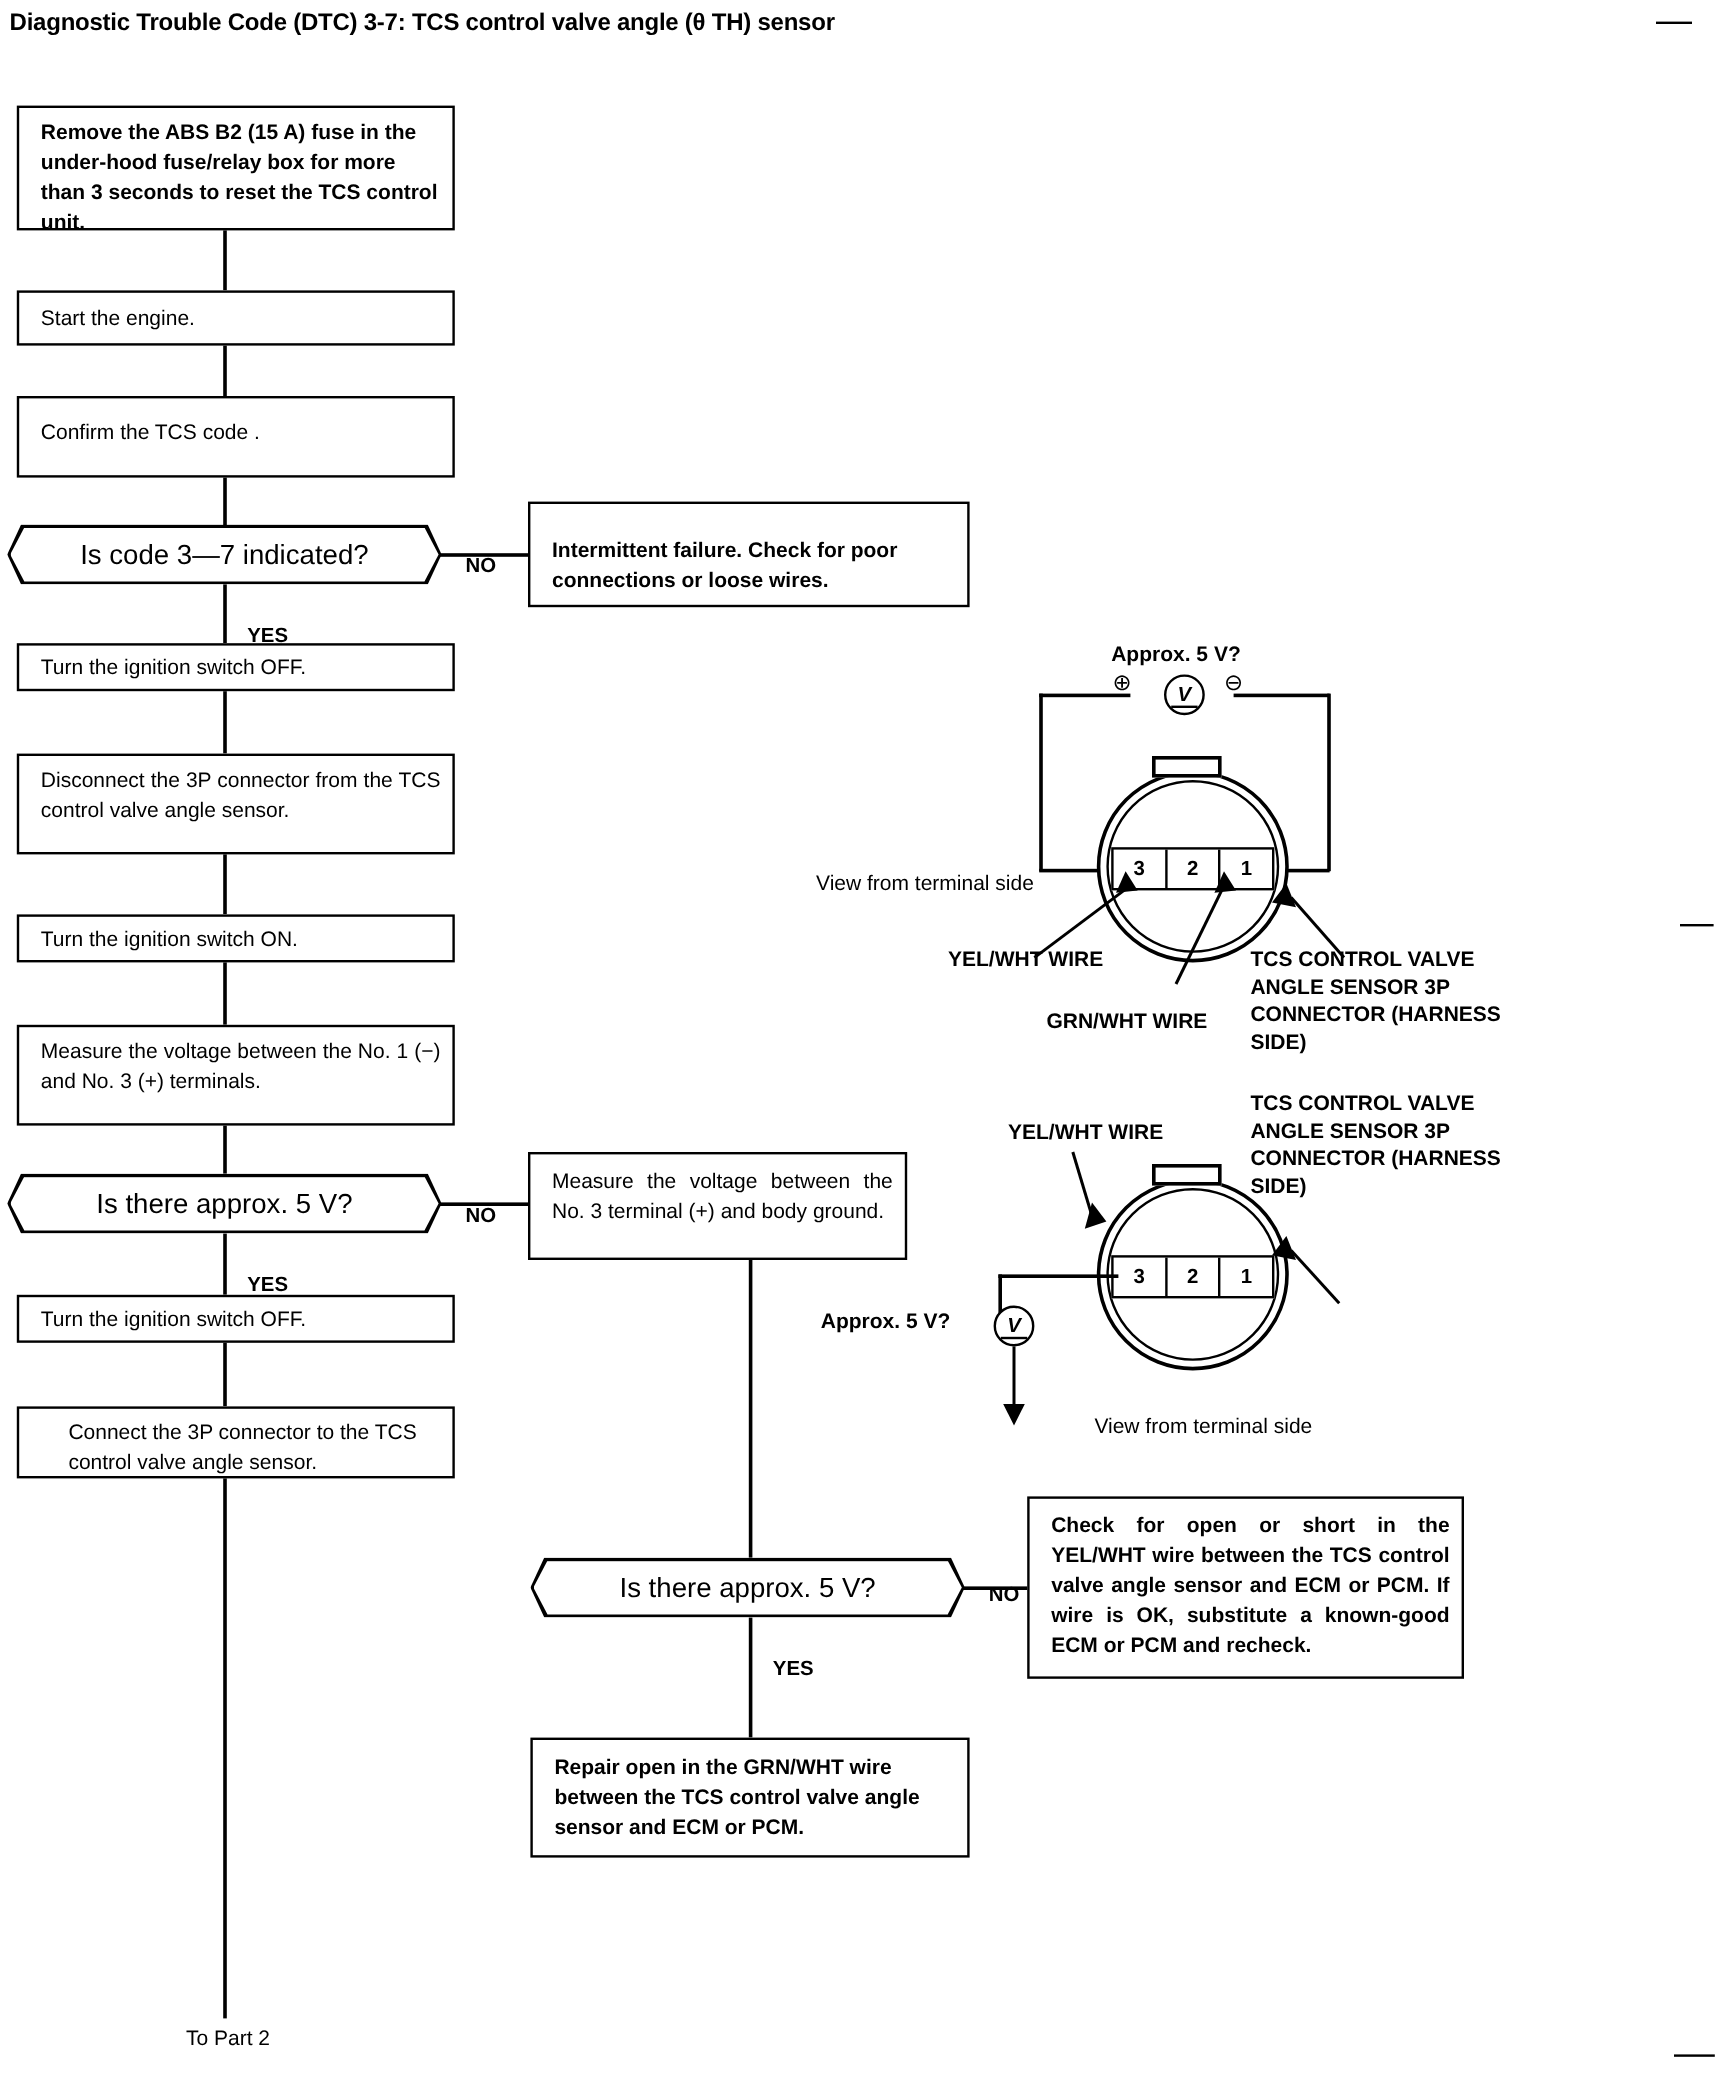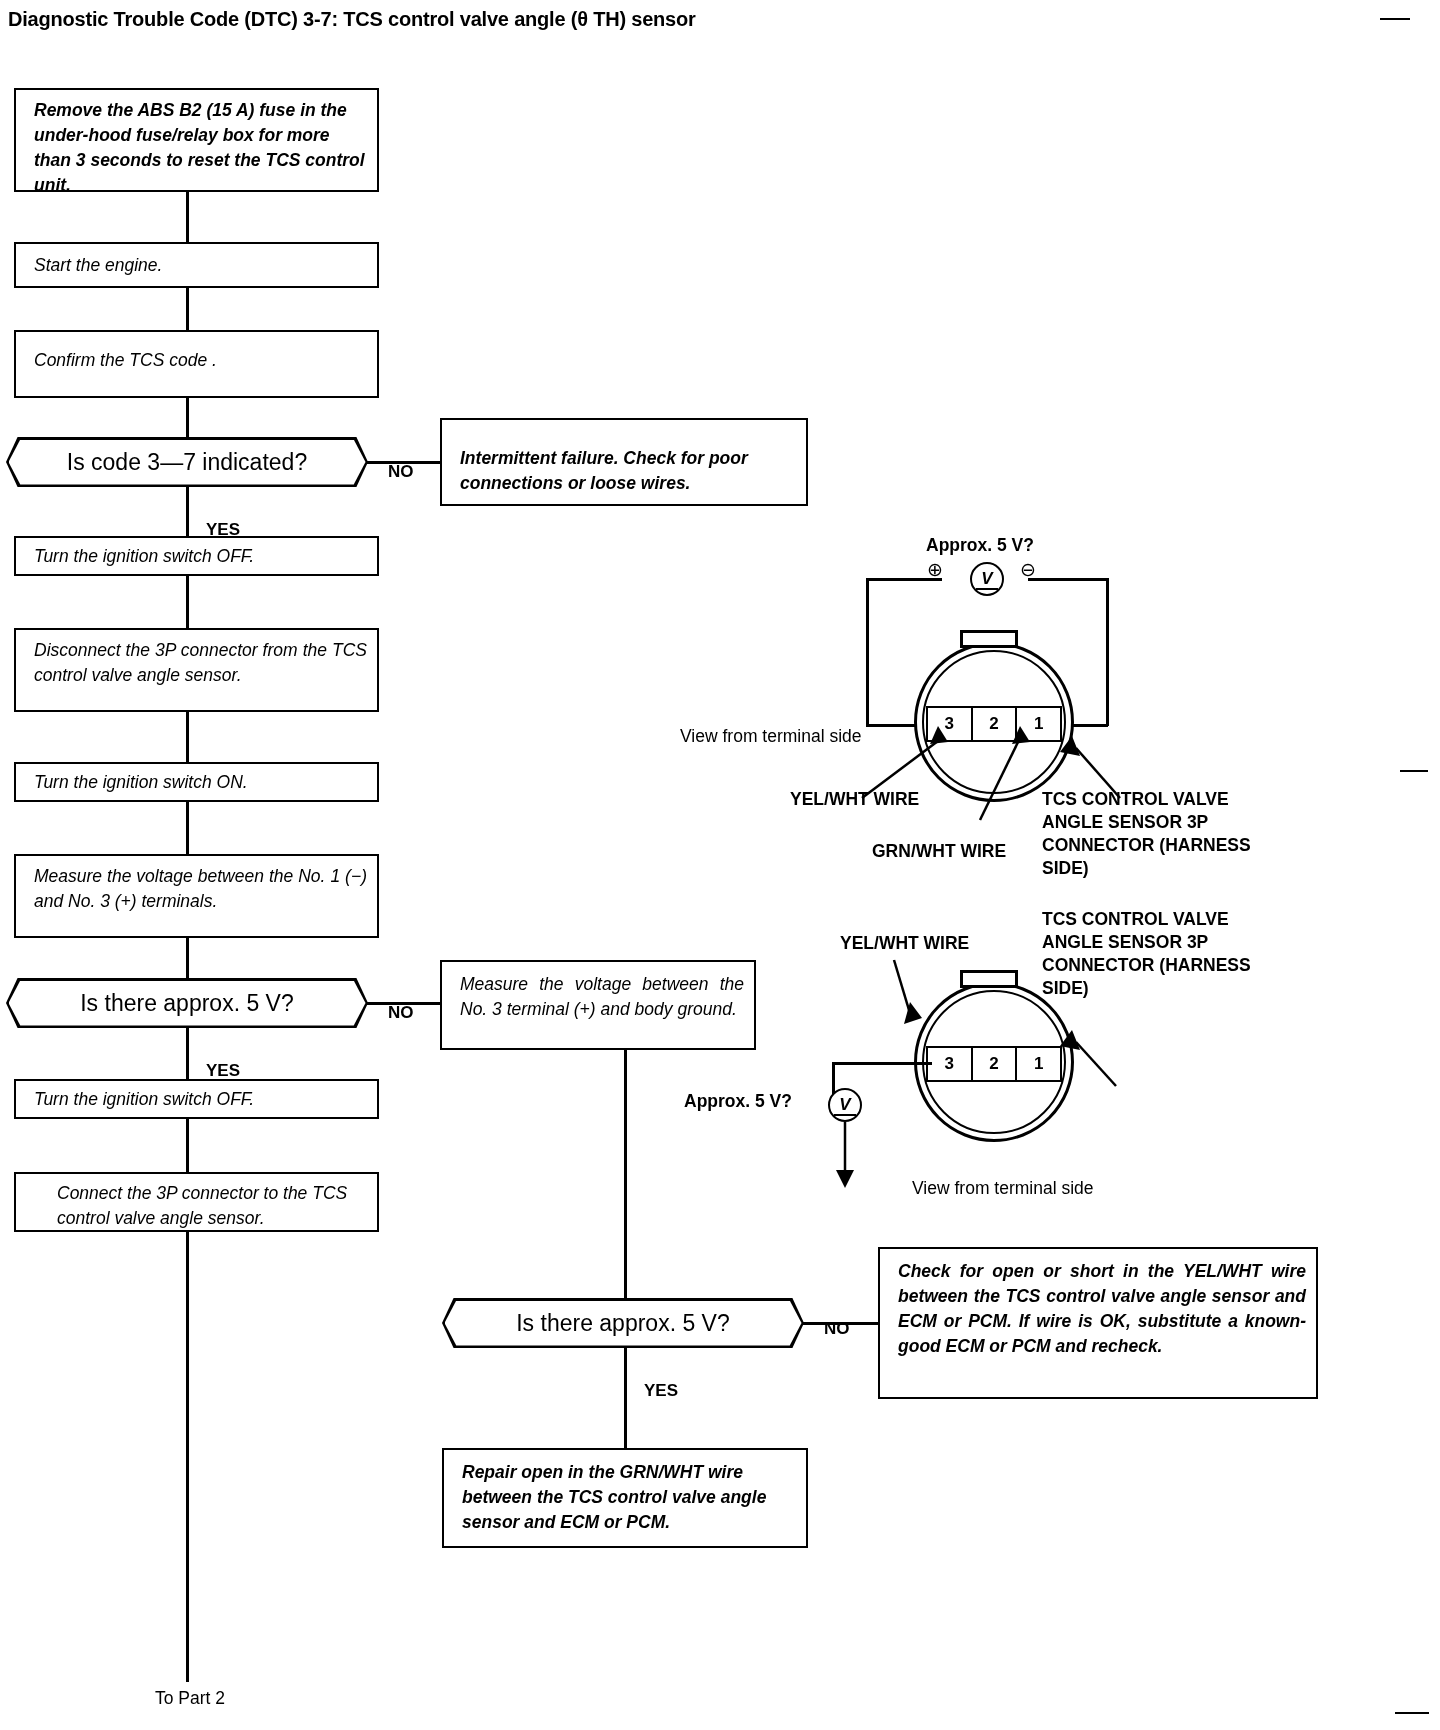--- a/index.html
+++ b/index.html
@@ -15,21 +15,20 @@
   .title{
     position:absolute;left:8px;top:8px;
     font-size:20px;font-weight:bold;letter-spacing:-0.2px;white-space:nowrap;
   }
   .corner-tick{position:absolute;background:#000;height:2px;width:30px;}
 
   
   .box{
     position:absolute;border:2.5px solid #000;background:#fff;
     box-sizing:border-box;
-    font-style:italic;
   }
   .box .txt{
     position:absolute;left:18px;right:10px;top:8px;
     font-size:17.5px;line-height:25px;
   }
   .bold .txt{font-weight:bold;}
   .just .txt{text-align:justify;text-align-last:left;}
 
   
   .hex{
@@ -177,21 +176,21 @@
   <div class="hex" style="left:442px;top:1298px;width:362px;height:50px;">
     <div class="inner">
       <span class="lbl">Is there approx. 5 V?</span>
     </div>
   </div>
   <div class="hline" style="left:802px;top:1322px;width:76px;"></div>
   <div class="edge-label b" style="left:824px;top:1294px;">NO</div>
   <div class="edge-label b" style="left:644px;top:1356px;">YES</div>
   <div class="vline" style="left:624px;top:1348px;height:100px;"></div>
 
-  <div class="box bold just" style="left:878px;top:1247px;width:440px;height:152px;">
+  <div class="box bold just" style="left:856px;top:1247px;width:364px;height:152px;">
     <div class="txt" style="top:10px;">Check for open or short in the YEL/WHT wire between the TCS control valve angle sensor and ECM or PCM. If wire is OK, substitute a known-good ECM or PCM and recheck.</div>
   </div>
 
   <div class="box bold" style="left:442px;top:1448px;width:366px;height:100px;">
     <div class="txt" style="top:10px;">Repair open in the GRN/WHT wire between the TCS control valve angle sensor and ECM or PCM.</div>
   </div>
 
   <div class="conn-wrap" style="left:680px;top:530px;width:640px;height:360px;">
 
     <div class="plain b" style="left:246px;top:4px;">Approx. 5 V?</div>

